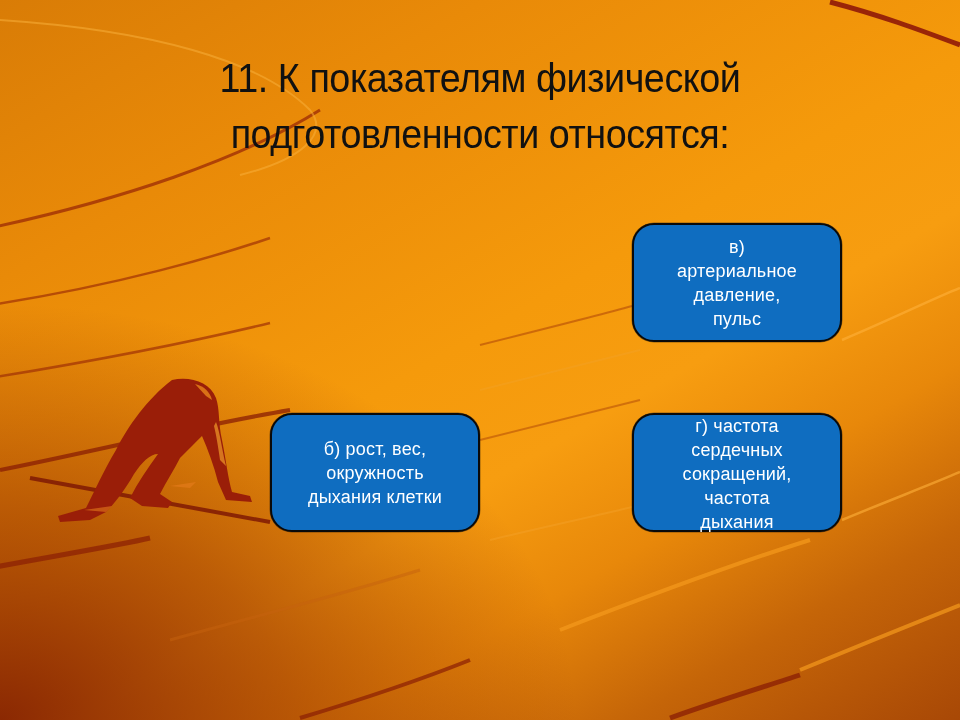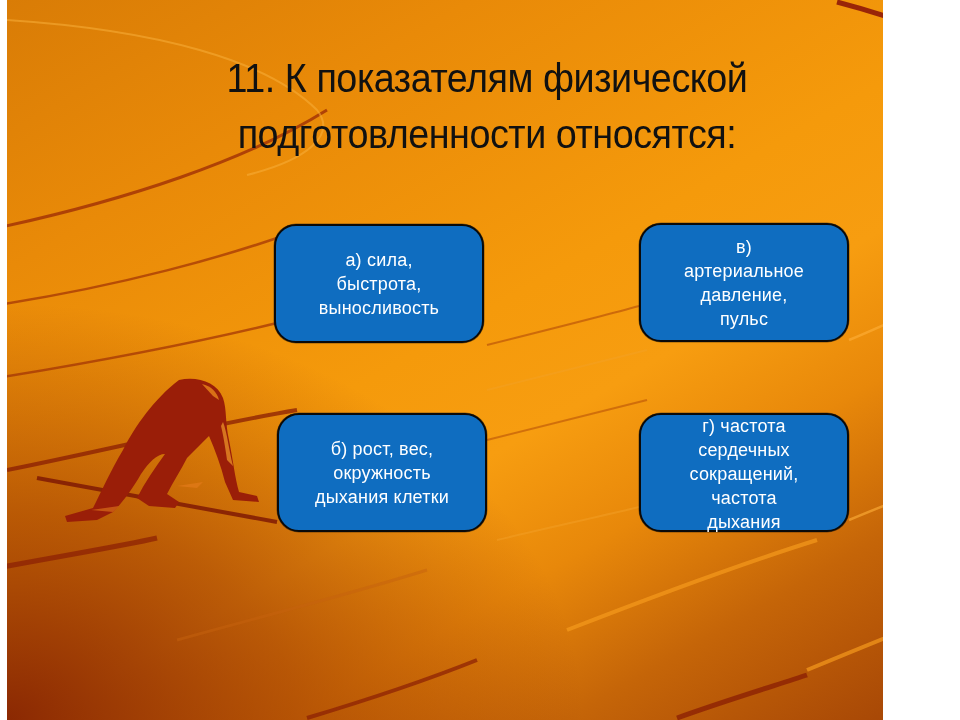--- a/index.html
+++ b/index.html
@@ -1,20 +1,19 @@
 <!DOCTYPE html>
 <html><head>
 <meta charset="utf-8">
 <style>
   html, body { margin: 0; padding: 0; }
   body { width: 960px; height: 720px; overflow: hidden; position: relative; font-family: "Liberation Sans", sans-serif; }
   .slide {
-    position: absolute; left: 0; top: 0; width: 876px; height: 720px; overflow: hidden;
+    position: absolute; left: 0; top: 0; width: 960px; height: 720px; overflow: hidden;
     background: linear-gradient(150deg, #d97c06 0%, #e98a08 22%, #f59a0b 48%, #f79d10 60%, #e8880a 72%, #c56508 85%, #a84806 100%);
-    margin-left: 7px;
   }
   .shade {
     position: absolute; inset: 0;
     background: radial-gradient(ellipse 720px 520px at 0% 100%, rgba(120,20,0,0.85) 0%, rgba(140,40,0,0.55) 40%, rgba(160,60,0,0) 80%);
     pointer-events: none;
   }
   .tracks { position: absolute; left: 0; top: 0; width: 960px; height: 720px; }
   .title {
     position: absolute; left: 120px; top: 50px; width: 720px;
     text-align: center; color: #111; font-size: 41px; line-height: 56px;
@@ -78,25 +77,20 @@
              C 74 122, 84 100, 96 80 C 108 56, 128 28, 152 10 Z" fill="#9a1e08"></path>
 
     <path d="M 175 14 C 184 16, 190 22, 192 30 L 186 26 Z" fill="#e8841a" opacity="0.8"></path>
     <path d="M 196 52 C 200 62, 202 80, 206 96 L 200 90 C 198 76, 196 64, 194 56 Z" fill="#f09a2a" opacity="0.7"></path>
     <path d="M 150 116 L 176 112 L 170 118 Z" fill="#e27a1a" opacity="0.7"></path>
     <path d="M 64 140 L 92 136 L 86 142 Z" fill="#e27a1a" opacity="0.6"></path>
   </svg>
 
   <div class="title">11. К показателям физической подготовленности относятся:</div>
 
-  <div class="answer" id="ans-a">
-    <span>а) сила,
-быстрота,
-выносливость</span>
-  </div>
   <div class="answer" id="ans-v">
     <span>в)
 артериальное
 давление,
 пульс</span>
   </div>
   <div class="answer" id="ans-b">
     <span>б) рост, вес,
 окружность
 дыхания клетки</span>

